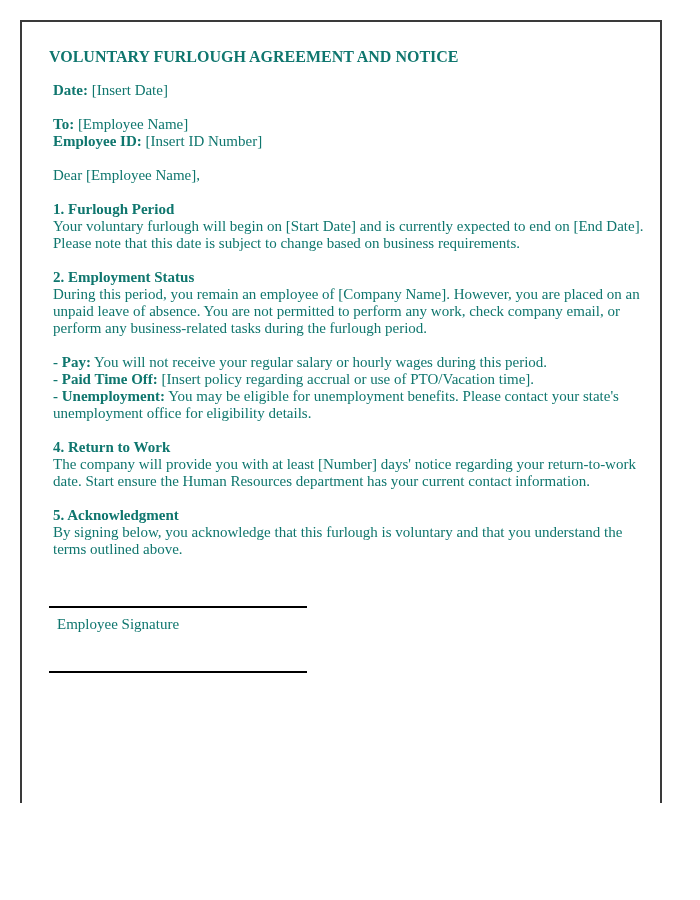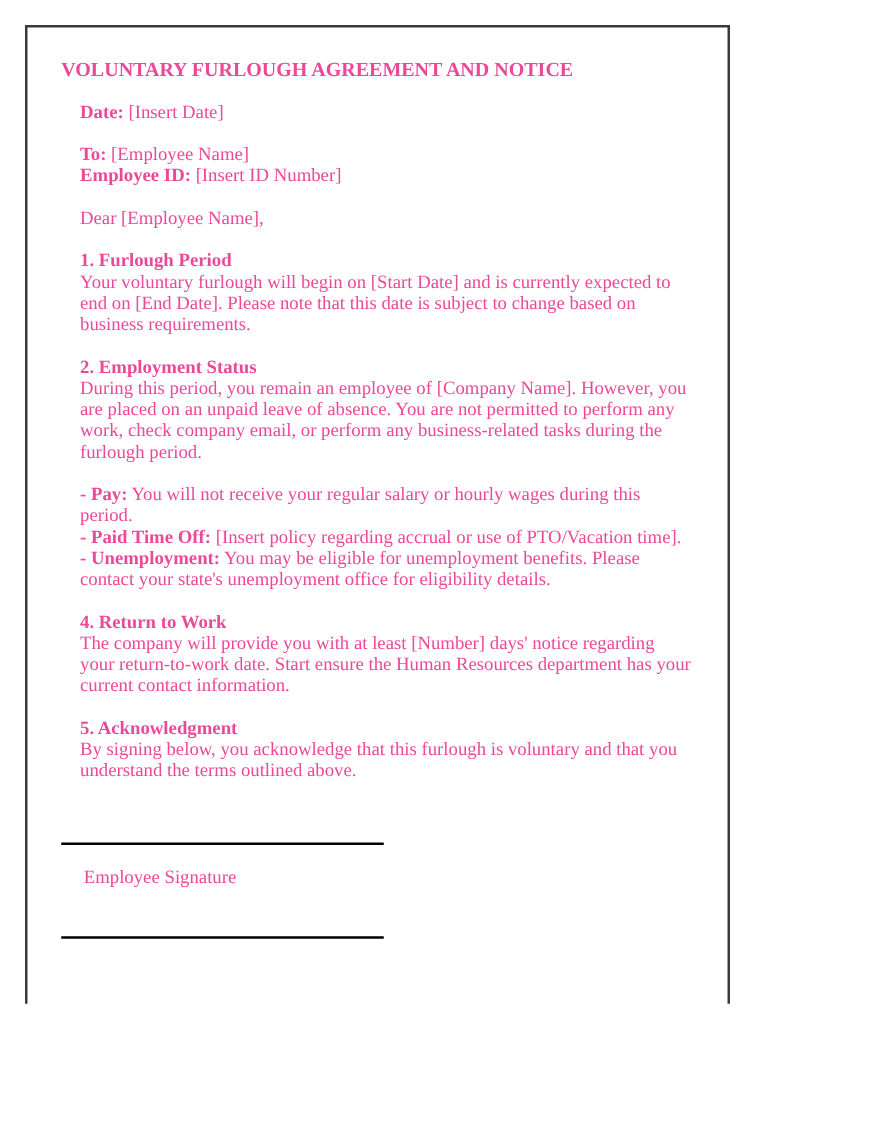--- a/index.html
+++ b/index.html
@@ -11,48 +11,48 @@
     position: relative;
     width: 700px;
     height: 900px;
     background: #ffffff;
     overflow: hidden;
   }
   .letter-box {
     position: absolute;
     left: 20px;
     top: 20px;
-    width: 564px;
+    width: 642px;
     height: 783px;
     box-sizing: border-box;
     border: 2px solid #3a3a3a;
     border-bottom: none;
-    padding: 26px 29px 0 27px;
+    padding: 26px 12px 0 27px;
     font-family: "Liberation Serif", "DejaVu Serif", serif;
     font-size: 15px;
     line-height: 17px;
-    color: #ec4899;
+    color: #0f766e;
     overflow: hidden;
   }
-  .block { margin: 0 0 17px 15px; }
+  .block { margin: 0 0 17px 4px; }
   .title {
     font-weight: bold;
     font-size: 16px;
     margin: 0 0 17px 0;
   }
   .b { font-weight: bold; }
   .section-heading { font-weight: bold; }
   .sig-line {
     width: 258px;
     height: 0;
     border-top: 2px solid #000000;
   }
   .sig-line-1 { margin-top: 48px; }
   .sig-line-2 { margin-top: 38px; }
-  .sig-label { margin: 18px; }
+  .sig-label { margin: 8px; }
 </style>
 </head>
 <body>
 
 <div class="page">
   <div class="letter-box">
 
     <div class="title">VOLUNTARY FURLOUGH AGREEMENT AND NOTICE</div>
 
     <p class="block"><span class="b">Date:</span> <span>[Insert Date]</span></p>

